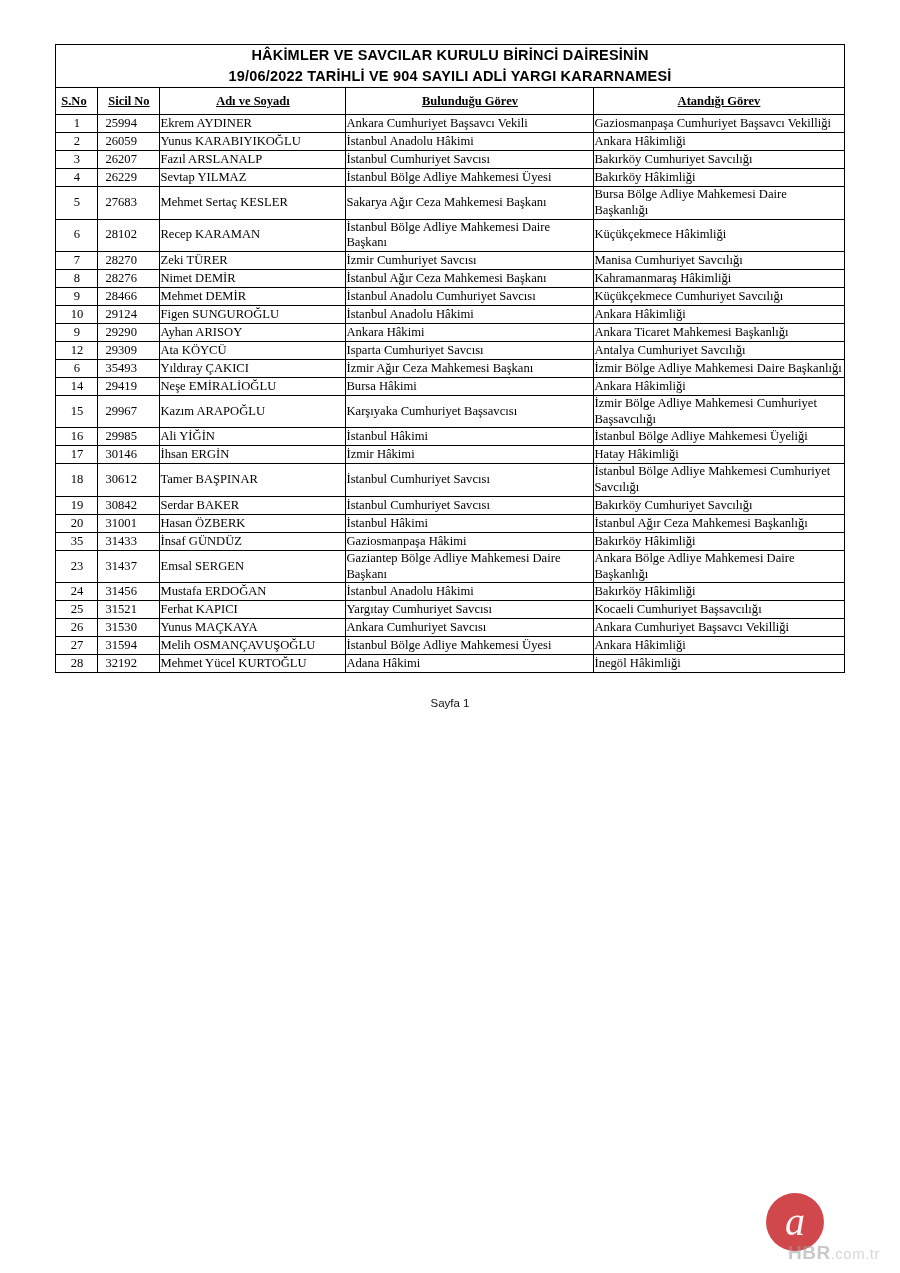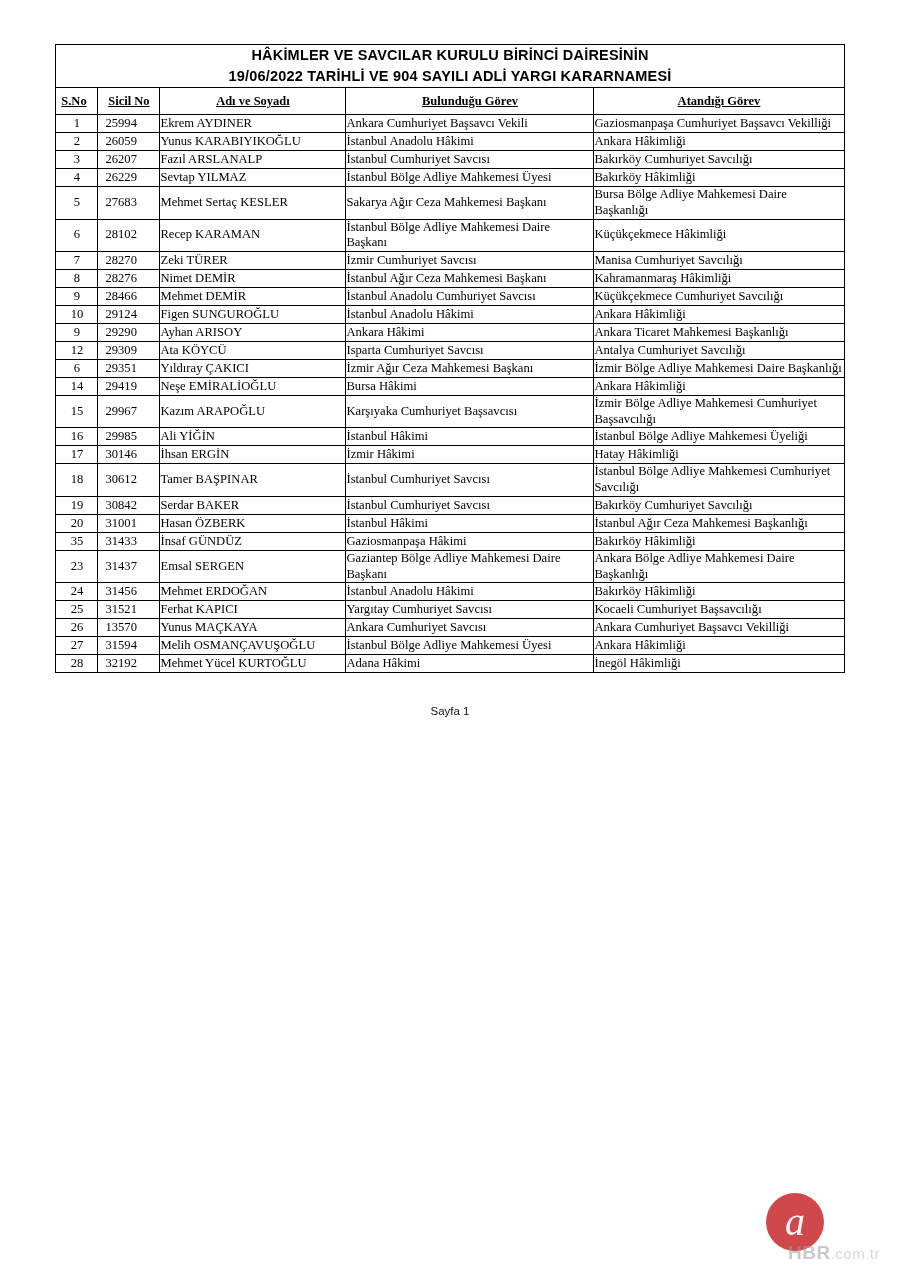--- a/index.html
+++ b/index.html
@@ -74,21 +74,21 @@
     padding-left: 7px;
   }
   col.w-no { width: 42px; }
   col.w-sicil { width: 62px; }
   col.w-ad { width: 186px; }
   col.w-bul { width: 248px; }
   col.w-atn { width: 250px; }
 
   .footer {
     width: 788px;
-    margin: 32px auto 0 auto;
+    margin: 24px auto 0 auto;
     text-align: center;
     font-family: "Liberation Sans", sans-serif;
     font-size: 11.5px;
     color: #111;
   }
   .watermark {
     position: absolute;
     right: 18px;
     bottom: 6px;
     width: 150px;
@@ -247,21 +247,21 @@
       </tr>
       <tr>
         <td class="c-no">12</td>
         <td class="c-sicil">29309</td>
         <td>Ata KÖYCÜ</td>
         <td>Isparta Cumhuriyet Savcısı</td>
         <td>Antalya Cumhuriyet Savcılığı</td>
       </tr>
       <tr>
         <td class="c-no">6</td>
-        <td class="c-sicil">29351</td>
+        <td class="c-sicil">35493</td>
         <td>Yıldıray ÇAKICI</td>
         <td>İzmir Ağır Ceza Mahkemesi Başkanı</td>
         <td>İzmir Bölge Adliye Mahkemesi Daire Başkanlığı</td>
       </tr>
       <tr>
         <td class="c-no">14</td>
         <td class="c-sicil">29419</td>
         <td>Neşe EMİRALİOĞLU</td>
         <td>Bursa Hâkimi</td>
         <td>Ankara Hâkimliği</td>
@@ -318,34 +318,34 @@
       <tr>
         <td class="c-no">23</td>
         <td class="c-sicil">31437</td>
         <td>Emsal SERGEN</td>
         <td>Gaziantep Bölge Adliye Mahkemesi Daire Başkanı</td>
         <td>Ankara Bölge Adliye Mahkemesi Daire Başkanlığı</td>
       </tr>
       <tr>
         <td class="c-no">24</td>
         <td class="c-sicil">31456</td>
-        <td>Mehmet ERDOĞAN</td>
+        <td>Mustafa ERDOĞAN</td>
         <td>İstanbul Anadolu Hâkimi</td>
         <td>Bakırköy Hâkimliği</td>
       </tr>
       <tr>
         <td class="c-no">25</td>
         <td class="c-sicil">31521</td>
         <td>Ferhat KAPICI</td>
         <td>Yargıtay Cumhuriyet Savcısı</td>
         <td>Kocaeli Cumhuriyet Başsavcılığı</td>
       </tr>
       <tr>
         <td class="c-no">26</td>
-        <td class="c-sicil">13570</td>
+        <td class="c-sicil">31530</td>
         <td>Yunus MAÇKAYA</td>
         <td>Ankara Cumhuriyet Savcısı</td>
         <td>Ankara Cumhuriyet Başsavcı Vekilliği</td>
       </tr>
       <tr>
         <td class="c-no">27</td>
         <td class="c-sicil">31594</td>
         <td>Melih OSMANÇAVUŞOĞLU</td>
         <td>İstanbul Bölge Adliye Mahkemesi Üyesi</td>
         <td>Ankara Hâkimliği</td>

